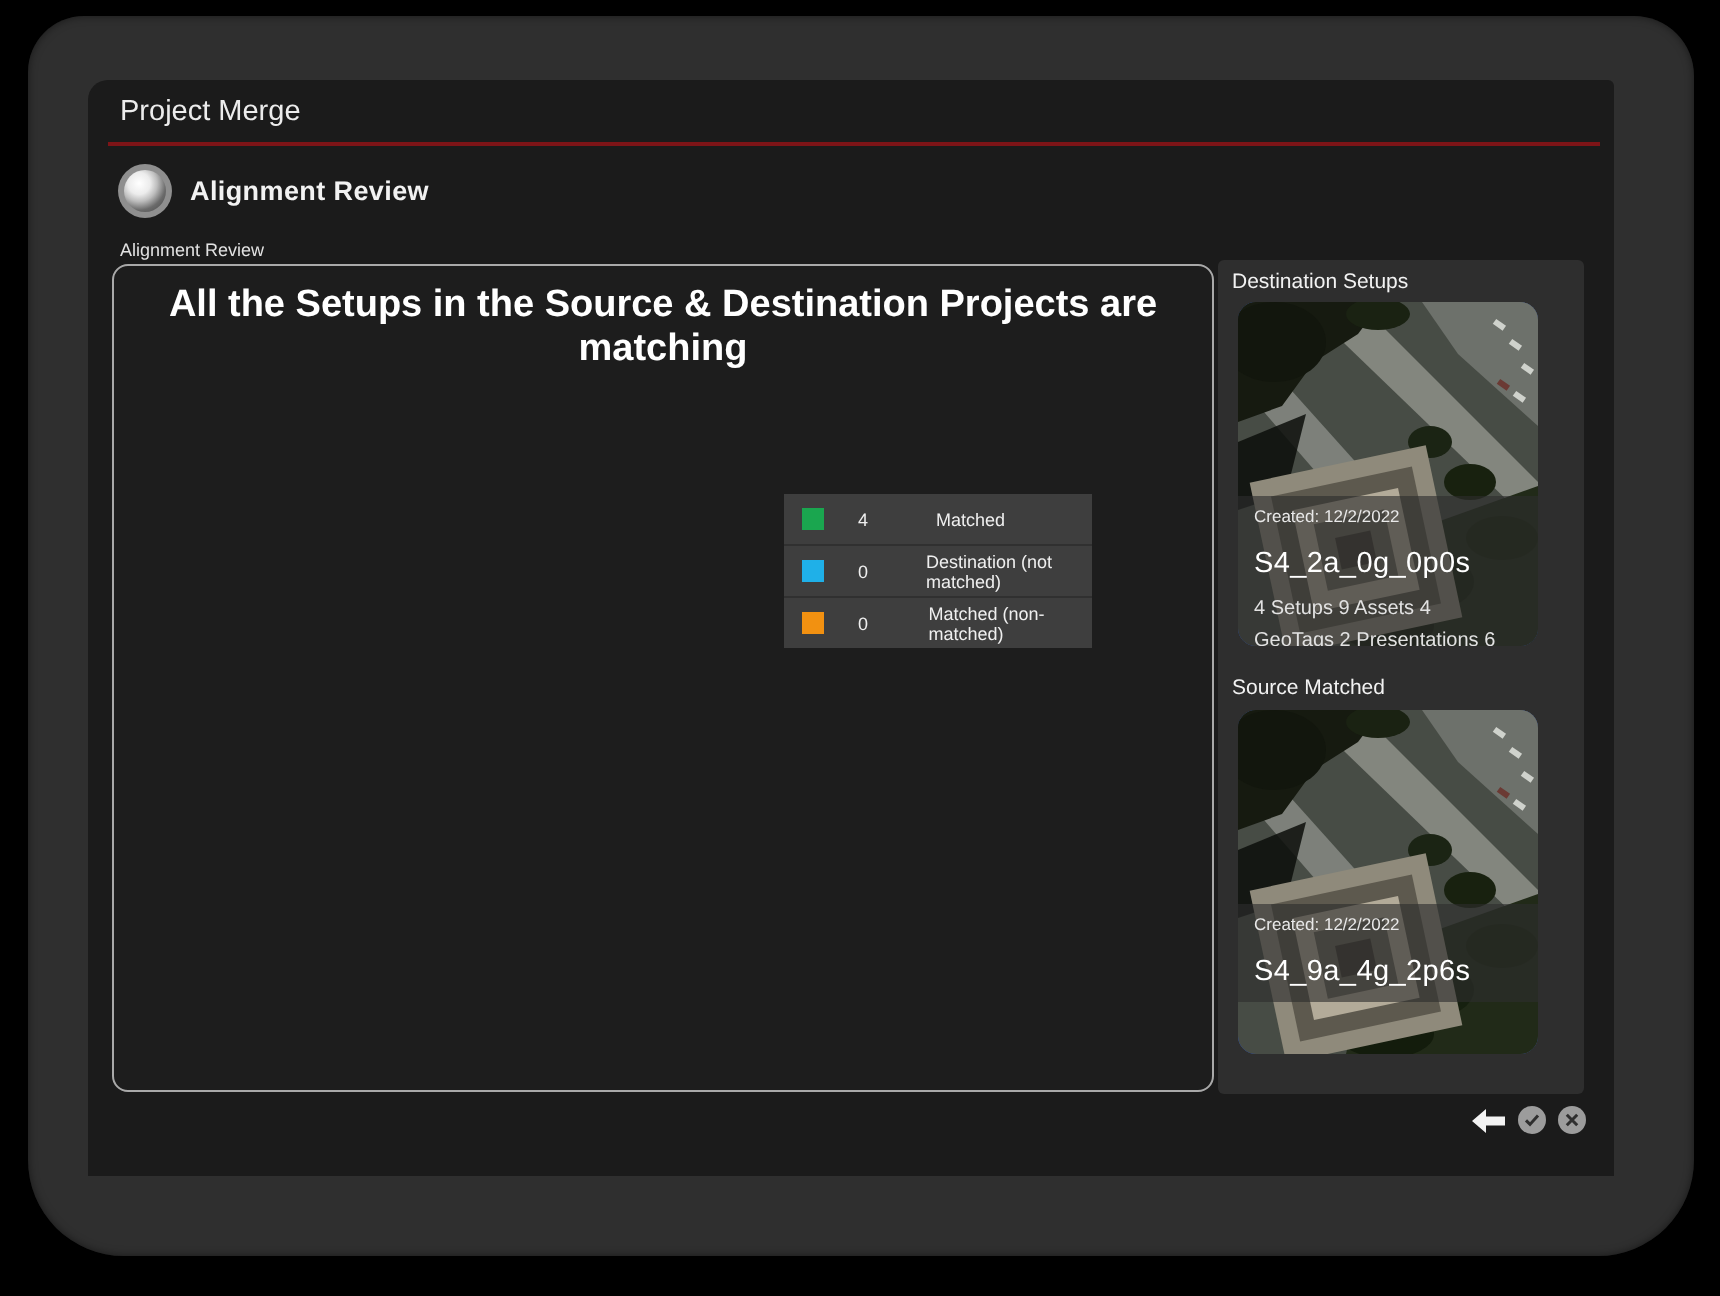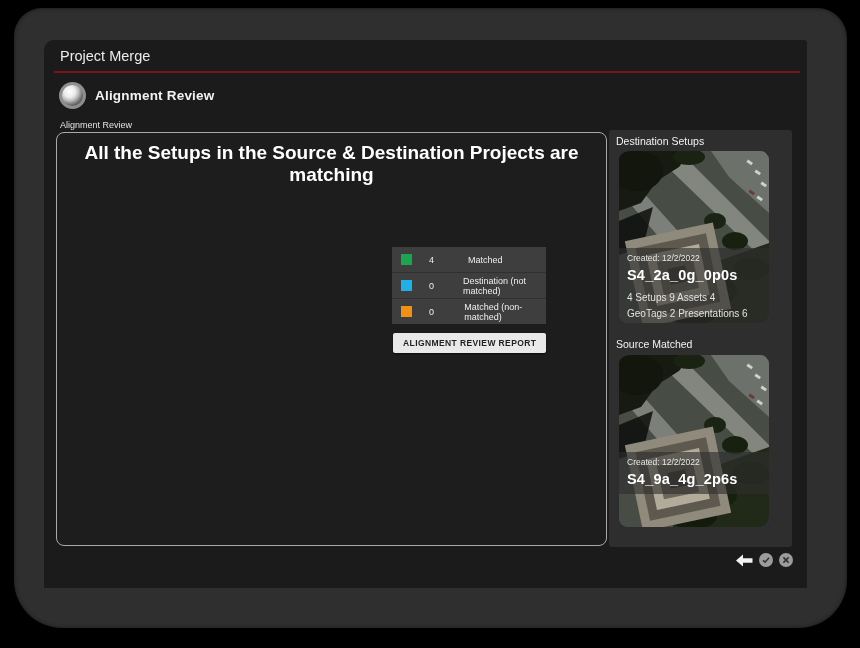--- a/index.html
+++ b/index.html
@@ -42,21 +42,21 @@
   .proj-label.src{top:208px;}
   .proj-card{position:absolute;left:10px;width:150px;height:172px;border-radius:9px;
              overflow:hidden;background:#1d4ed8;cursor:pointer;}
   .proj-card.dest{top:21px;}
   .proj-card.src{top:225px;}
   .proj-card svg.aerial{position:absolute;left:0;top:0;width:100%;height:100%;display:block;}
   .card-overlay{position:absolute;left:0;right:0;top:97px;background:rgba(45,45,45,.62);
                 padding:5px 8px 7px;box-sizing:border-box;}
   .card-overlay.fill{bottom:0;}
   .created{font-size:8.5px;color:#e9e9e9;}
-  .proj-name{font-size:14.5px;color:#fff;margin-top:4px;letter-spacing:.2px;font-weight:bold;}
+  .proj-name{font-size:14.5px;color:#fff;margin-top:11px;letter-spacing:.2px;}
   .proj-stats{font-size:10px;color:#e2e2e2;margin-top:7px;line-height:1.55;width:128px;}
   .footer-actions{position:absolute;right:14px;top:513px;display:flex;align-items:center;gap:6px;}
   .icon-btn{display:flex;align-items:center;justify-content:center;cursor:pointer;background:none;border:none;padding:0;}
 </style>
 </head>
 <body>
 
 <svg width="0" height="0" style="position:absolute">
   <symbol id="aerial-photo" viewBox="0 0 150 172" preserveAspectRatio="xMidYMid slice">
     <rect x="0" y="0" width="150" height="172" fill="#474c45"></rect>
@@ -126,21 +126,20 @@
           <span class="legend-count">0</span>
           <span class="legend-label">Destination (not matched)</span>
         </div>
         <div class="legend-row">
           <span class="swatch" style="background-color: rgb(242, 145, 17);"></span>
           <span class="legend-count">0</span>
           <span class="legend-label">Matched (non-matched)</span>
         </div>
       </div>
 
-      <button class="report-btn">ALIGNMENT REVIEW REPORT</button>
     </div>
 
     <div class="sidebar">
       <div class="proj-label dest">Destination Setups</div>
       <div class="proj-card dest">
         <svg class="aerial">
             <use href="#aerial-photo"></use>
           </svg>
         <div class="card-overlay fill">
           <div class="created">Created: 12/2/2022</div>

